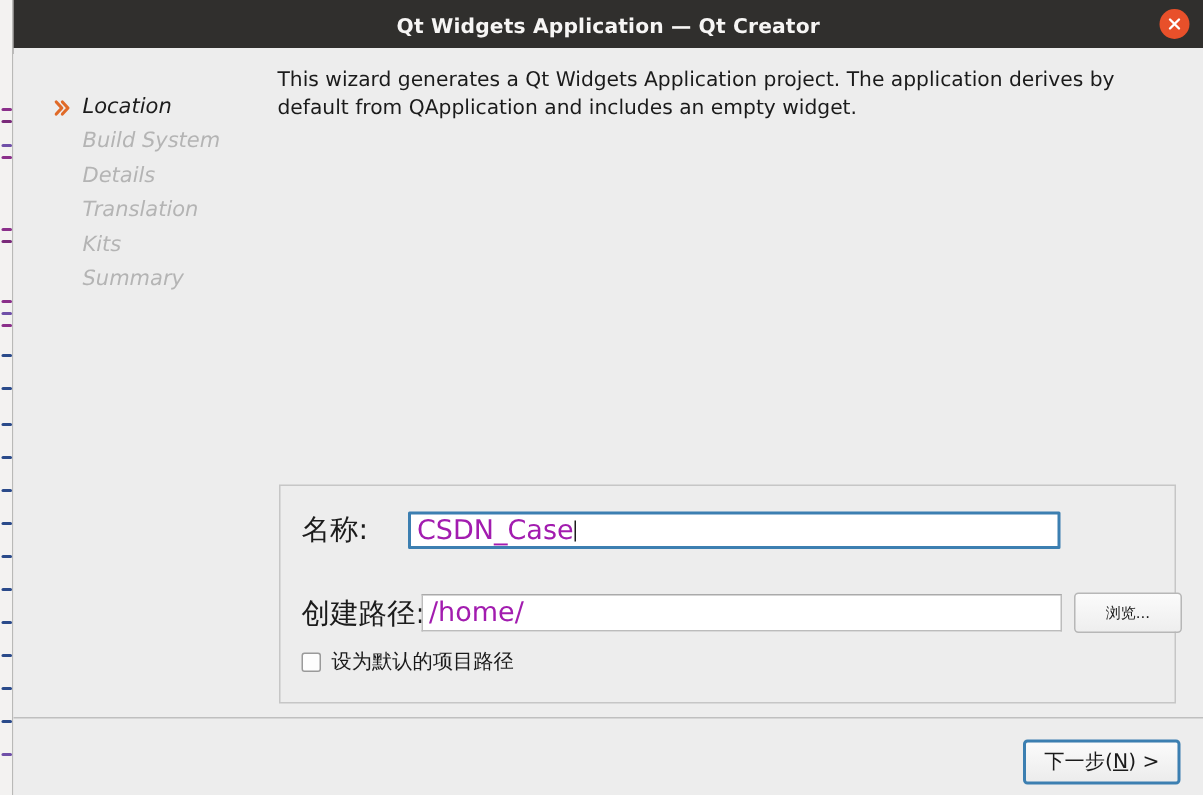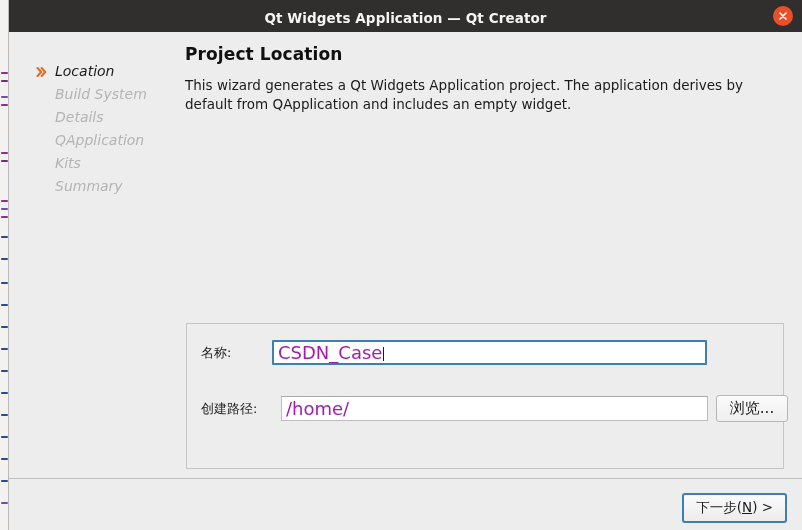--- a/index.html
+++ b/index.html
@@ -145,21 +145,21 @@
   .form-row {
     position: absolute;
     display: flex;
     align-items: center;
   }
   .row-name  { left: 14px; top: 16px; }
   .row-path  { left: 14px; top: 71px; }
   .row-check { left: 14px; top: 108px; }
 
   .field-label {
-    font-size: 13px;
+    font-size: 19px;
     color: #1b1b1b;
     white-space: nowrap;
   }
   .label-name { width: 71px; }
   .label-path { width: 80px; }
 
   .text-input {
     box-sizing: border-box;
     height: 25px;
     padding: 0 4px;
@@ -192,21 +192,21 @@
 
   .browse-btn {
     margin-left: 8px;
     box-sizing: border-box;
     width: 72px;
     height: 27px;
     background: linear-gradient(#fbfbfb, #eeeeee);
     border: 1px solid #b7b7b7;
     border-radius: 3px;
     font-family: "DejaVu Sans", sans-serif;
-    font-size: 15px;
+    font-size: 10px;
     color: #1b1b1b;
     cursor: pointer;
     padding: 0;
   }
 
   .checkbox-box {
     box-sizing: border-box;
     width: 13px; height: 13px;
     border: 1px solid #9a9a9a;
     background: #fdfdfd;
@@ -308,48 +308,51 @@
         </span>
         <span>Location</span>
       </div>
       <div class="nav-item">
         <span>Build System</span>
       </div>
       <div class="nav-item">
         <span>Details</span>
       </div>
       <div class="nav-item">
-        <span>QApplication</span>
+        <span>Translation</span>
       </div>
       <div class="nav-item">
         <span>Kits</span>
       </div>
       <div class="nav-item">
         <span>Summary</span>
       </div>
     </div>
 
     <div class="content">
-      <h1 class="page-title">Project Location</h1>
       <p class="page-desc">This wizard generates a Qt Widgets Application project. The application derives by default from QApplication and includes an empty widget.</p>
     </div>
 
     <div class="groupbox">
 
       <div class="form-row row-name">
         <span class="field-label label-name">名称:</span>
         <div class="text-input input-name"><span>CSDN_Case</span><span class="caret"></span></div>
       </div>
 
       <div class="form-row row-path">
         <span class="field-label label-path">创建路径:</span>
         <div class="text-input input-path"><span>/home/</span></div>
         <button class="browse-btn">浏览...</button>
       </div>
 
+      <div class="form-row row-check">
+        <span class="checkbox-box"></span>
+        <span class="checkbox-label">设为默认的项目路径</span>
+      </div>
 
     </div>
 
     <div class="separator"></div>
 
     <div class="buttonbar">
       <button class="dlg-btn default"><span>下一步(</span><span class="mnemonic">N</span><span>) &gt;</span></button>
       <button class="dlg-btn">取消</button>
     </div>
 

